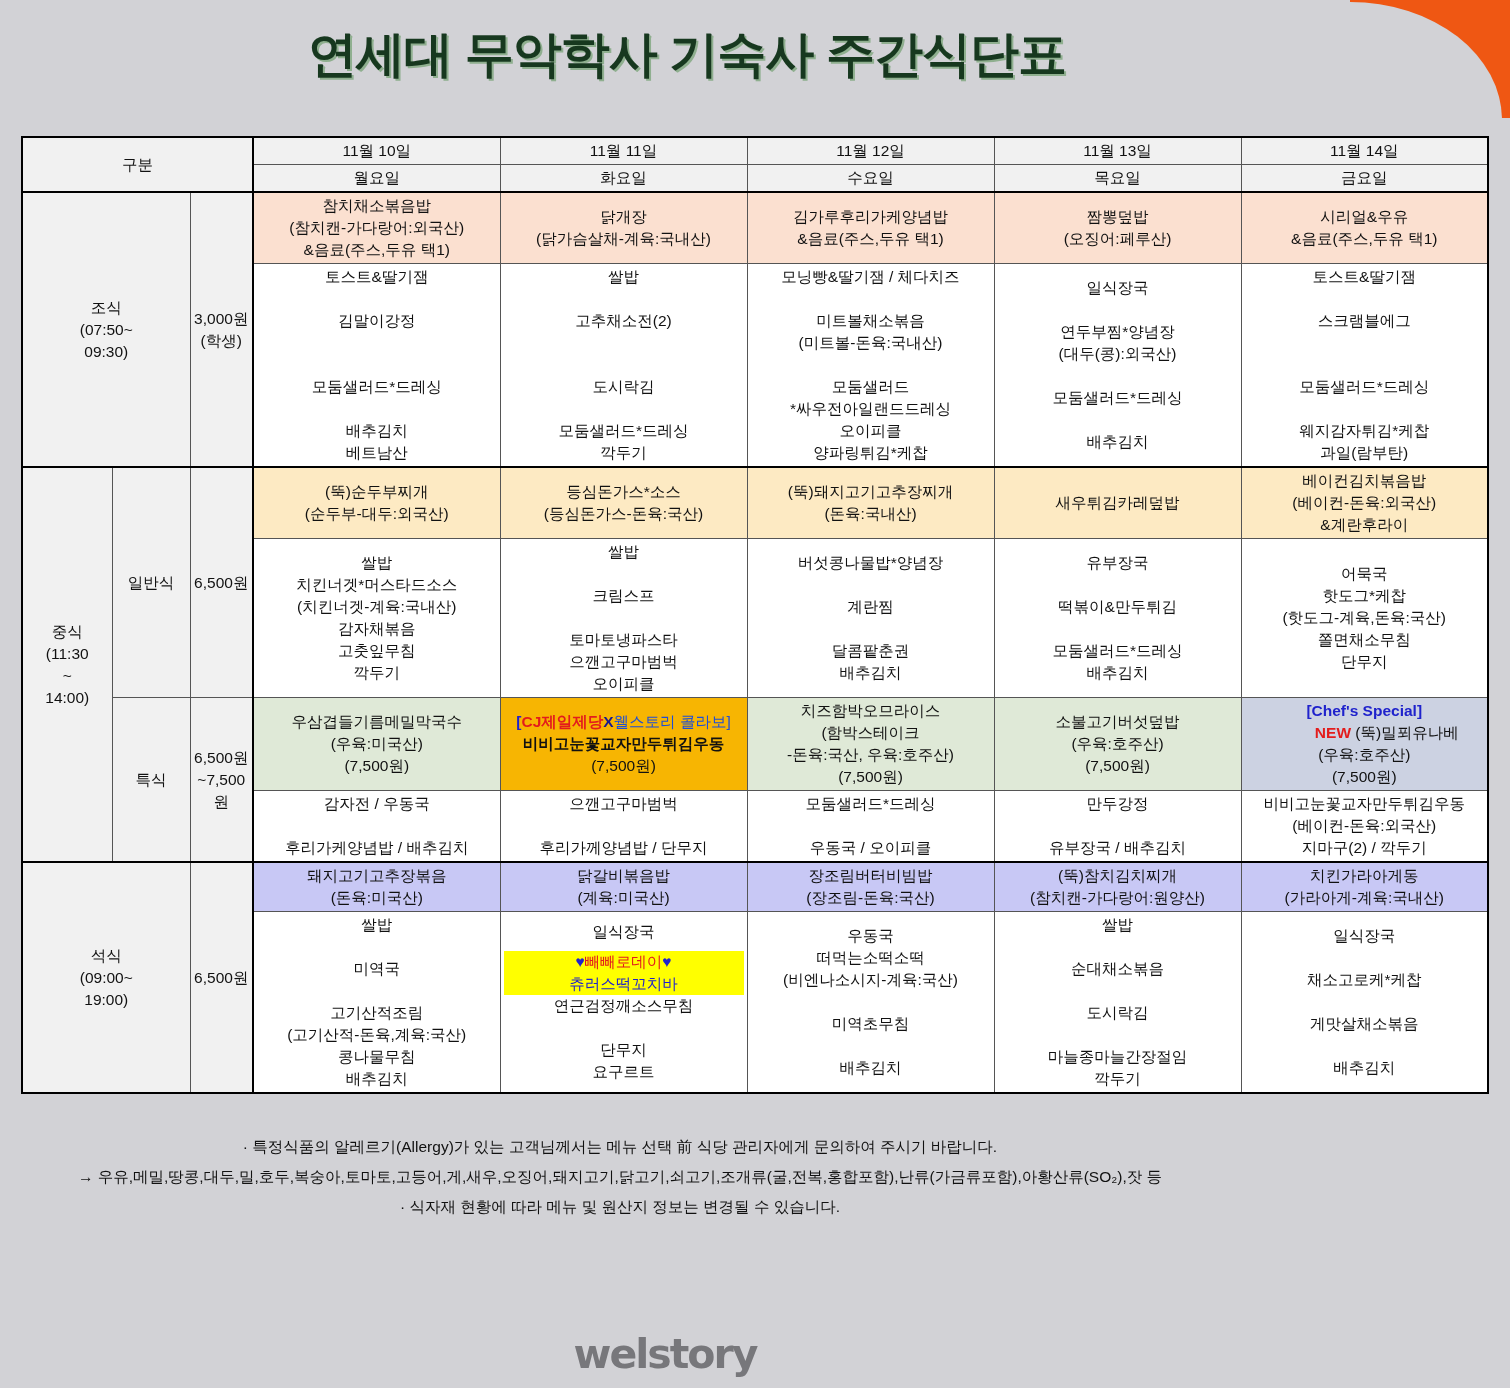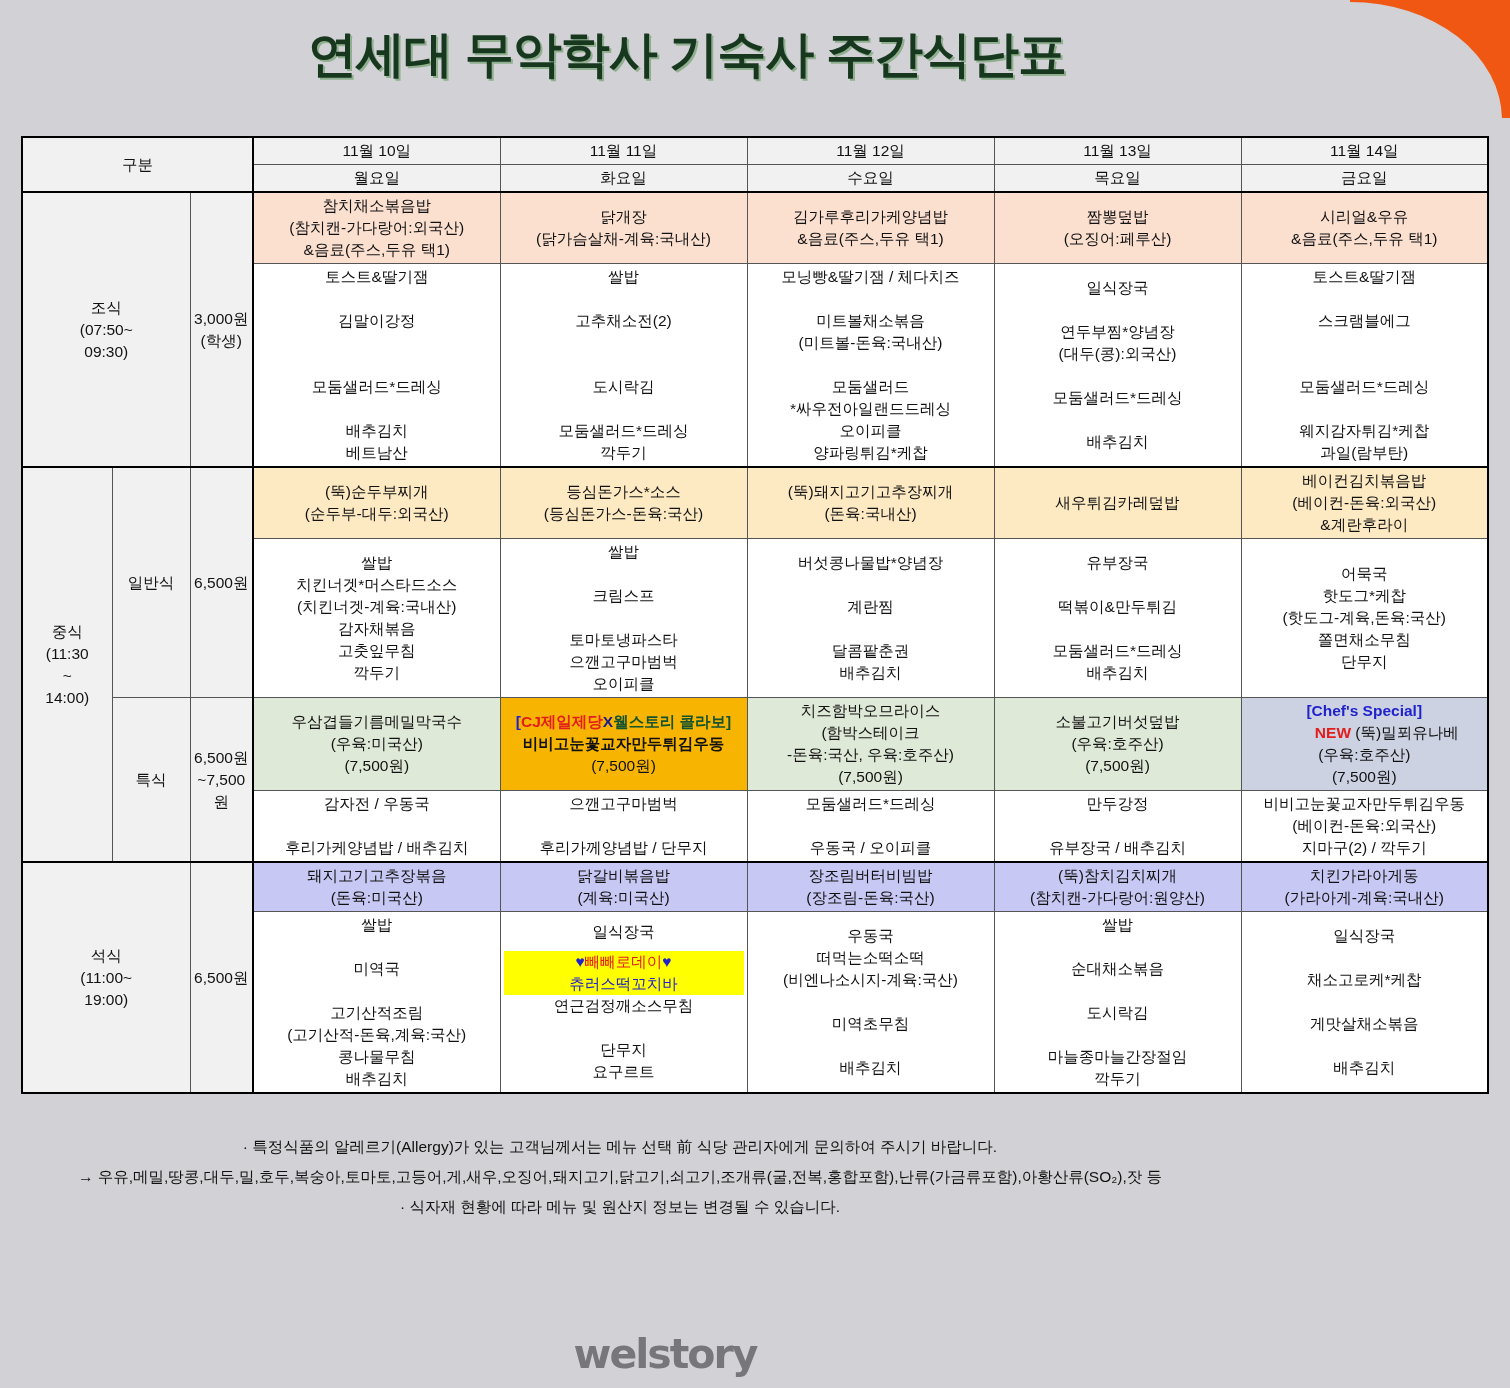--- a/index.html
+++ b/index.html
@@ -64,21 +64,21 @@
   .sp-main{ background:#dfe9d7; }
   .dn-main{ background:#c8c8f5; }
   .sp-main-cj{ background:#f7b502; }
   .sp-main-chef{ background:#ccd2e2; }
 
   .sub-dish{ padding:6px 3px 7px; }
 
   .cj-brk{ color:#1f22cc; font-weight:bold; }
   .cj-red{ color:#e31c1c; font-weight:bold; }
   .cj-x{ color:#1a1a8f; font-weight:bold; }
-  .cj-blue{ color:#14532d; font-weight:bold; }
+  .cj-blue{ color:#1d4ed8; font-weight:normal; }
   .cj-name{ font-weight:bold; color:#111; }
   .chef-blue{ color:#1f22cc; font-weight:bold; }
   .new-red{ color:#e31c1c; font-weight:bold;margin-left:45px; }
   .pepero-line{ background:#ffff00; display:block;margin-top:8px; }
   .heart{ color:#1f22cc; }
   .pepero-red{ color:#e31c1c; }
   .churros{ color:#1f22cc; }
 
   
   #footer-notes{
@@ -364,21 +364,21 @@
       <td class="sub-dish thickb">
           <div>비비고눈꽃교자만두튀김우동</div>
           <div>(베이컨-돈육:외국산)</div>
           <div>지마구(2) / 깍두기</div>
         </td>
     </tr>
 
     <tr>
       <td class="lbl-cell thickt" colspan="2" rowspan="2">
           <div>석식</div>
-          <div>(11:00~</div>
+          <div>(09:00~</div>
           <div>19:00)</div>
         </td>
       <td class="lbl-cell thickt thickr" rowspan="2">6,500원</td>
       <td class="main-dish dn-main thickt">
           <div>돼지고기고추장볶음</div>
           <div>(돈육:미국산)</div>
         </td>
       <td class="main-dish dn-main thickt">
           <div>닭갈비볶음밥</div>
           <div>(계육:미국산)</div>

